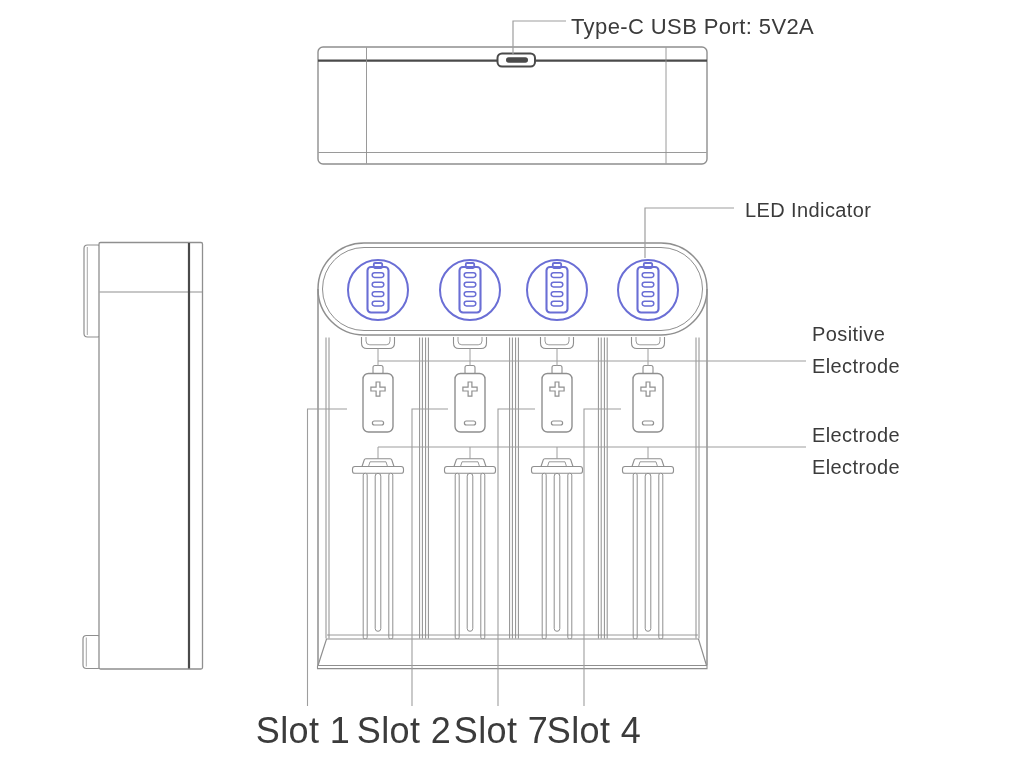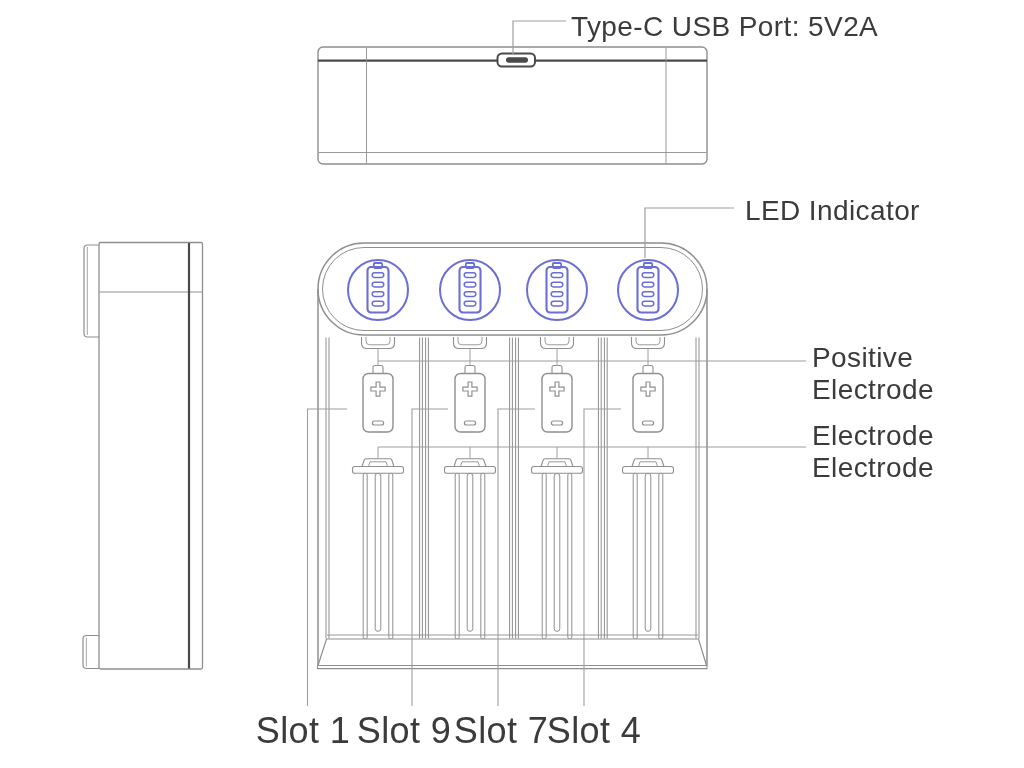--- a/index.html
+++ b/index.html
@@ -18,24 +18,24 @@
   
   .s   {stroke:var(--outline-gray);fill:none;}
   .sf  {stroke:var(--outline-gray);fill:#fff;}
   .fw  {fill:#fff;stroke:none;}
   .dk  {stroke:var(--dark-gray);fill:none;}
   .dkf {stroke:var(--dark-gray);fill:#fff;}
   .dks {fill:var(--dark-gray);stroke:none;}
   .bl  {stroke:var(--accent-blue);fill:none;}
   .co  {stroke:var(--callout-gray);fill:none;}
 
-  .lbl{position:absolute;color:var(--text);font-size:28px;letter-spacing:.4px;white-space:nowrap;line-height:31.5px;}
-  .lbl-usb{left:571px;top:11px;font-size:28px;}
+  .lbl{position:absolute;color:var(--text);font-size:20px;letter-spacing:.4px;white-space:nowrap;line-height:31.5px;}
+  .lbl-usb{left:571px;top:11px;font-size:22px;}
   .lbl-led{left:745px;top:195px;}
-  .lbl-pos{left:812px;top:342px;}
+  .lbl-pos{left:812px;top:319px;}
   .lbl-neg{left:812px;top:420px;}
   .lbl-slot{top:715px;font-size:36px;transform:translateX(-50%);}
 </style>
 </head>
 <body>
 
 <div class="stage">
 
 <svg width="1024" height="768" viewBox="0 0 1024 768">
   <defs>
@@ -169,17 +169,17 @@
   <div>Positive</div>
   <div>Electrode</div>
 </div>
 
 <div class="lbl lbl-neg">
   <div>Electrode</div>
   <div>Electrode</div>
 </div>
 
 <div class="lbl lbl-slot" style="left:303px;">Slot 1</div>
-<div class="lbl lbl-slot" style="left:404px;">Slot 9</div>
+<div class="lbl lbl-slot" style="left:404px;">Slot 2</div>
 <div class="lbl lbl-slot" style="left:501px;">Slot 7</div>
 <div class="lbl lbl-slot" style="left:594px;text-align:center;">Slot 4</div>
 
 </div>
 
 </body></html>

